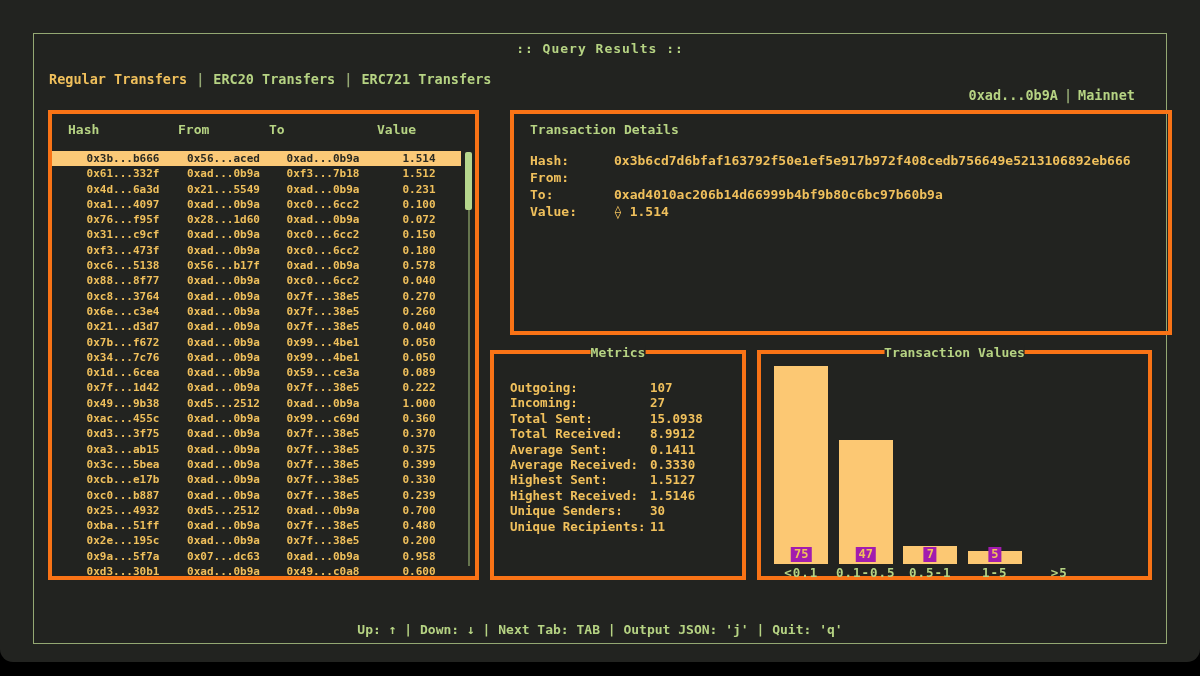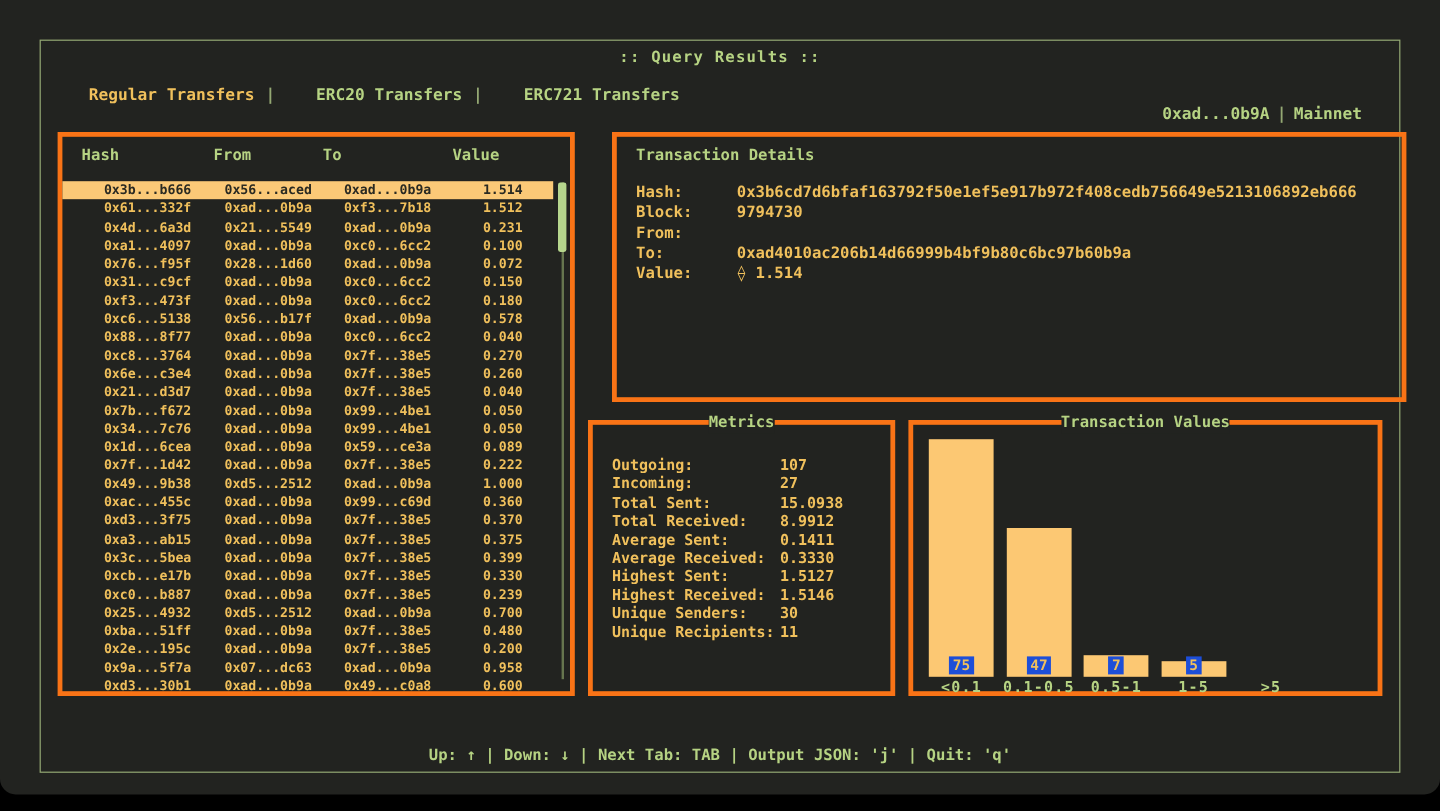--- a/index.html
+++ b/index.html
@@ -15,21 +15,21 @@
     border:1px solid #94a873;
   }
   .app-title {
     position:absolute; left:0; top:41px; width:1200px; text-align:center;
     color:#b6d383; font-size:13px; letter-spacing:1px;
   }
   .tabs-row {
     position:absolute; left:49px; top:71px; height:18px;
     color:#b6d383; font-size:13.5px; white-space:pre;
   }
-  .tab { cursor:pointer;margin-left:25px; }
+  .tab { cursor:pointer; }
   .tab.active { color:#f0c05c; }
   .tab-sep { color:#94a873; padding:0 9px; }
   .account-info {
     position:absolute; right:65px; top:71px; color:#b6d383; font-size:13.5px; white-space:pre;
   }
   .acct-sep { color:#94a873; padding:0 6px; }
 
   .panel { position:absolute; border:4px solid #f97316; }
   .panel-table  { left:48px;  top:110px; width:431px; height:470px; }
   .panel-detail { left:510px; top:110px; width:662px; height:225px; }
@@ -85,21 +85,21 @@
   .metric-value { color:#f0c05c; }
 
   
   .chart-area { position:absolute; left:8px; top:0; height:210px; display:flex; }
   .chart-slot { position:relative; width:64.5px; height:210px; }
   .chart-bar {
     position:absolute; bottom:0; left:5px; width:54px; background:#fcc873;
   }
   .bar-badge {
     position:absolute; bottom:2px; left:50%; transform:translateX(-50%);
-    background:#1d4ed8; color:#f0c05c; font-size:12px; line-height:15px;
+    background:#a21caf; color:#f0c05c; font-size:12px; line-height:15px;
     padding:0 3px; z-index:2;
   }
   .chart-xlabels { position:absolute; left:8px; top:211px; display:flex; }
   .chart-xlabel {
     width:64.5px; text-align:center; color:#b6d383; font-size:12.5px;
     letter-spacing:1px; white-space:pre;
   }
 
   .status-bar {
     position:absolute; left:0; top:622px; width:1200px; text-align:center;
@@ -160,21 +160,20 @@
     <div class="scrollbar">
       <div class="scroll-track"></div>
       <div class="scroll-thumb"></div>
     </div>
   </div>
 
   <div class="panel panel-detail">
     <div class="panel-title-inline">Transaction Details</div>
     <div class="detail-fields" id="details-container">
         <div class="detail-row"><span class="detail-label">Hash:</span><span class="detail-value">0x3b6cd7d6bfaf163792f50e1ef5e917b972f408cedb756649e5213106892eb666</span></div>
-        <div class="detail-row"><span class="detail-label">Block:</span><span class="detail-value">9794730</span></div>
         <div class="detail-row"><span class="detail-label">From:</span></div>
         <div class="detail-row"><span class="detail-label">To:</span><span class="detail-value">0xad4010ac206b14d66999b4bf9b80c6bc97b60b9a</span></div>
         <div class="detail-row"><span class="detail-label">Value:</span><span class="detail-value">⟠ 1.514</span></div>
       </div>
   </div>
 
   <div class="panel panel-metric">
     <div class="panel-title-border">Metrics</div>
     <div class="metric-items" id="metrics-container">
         <div class="metric-row"><span class="metric-label">Outgoing:</span><span class="metric-value">107</span></div>

